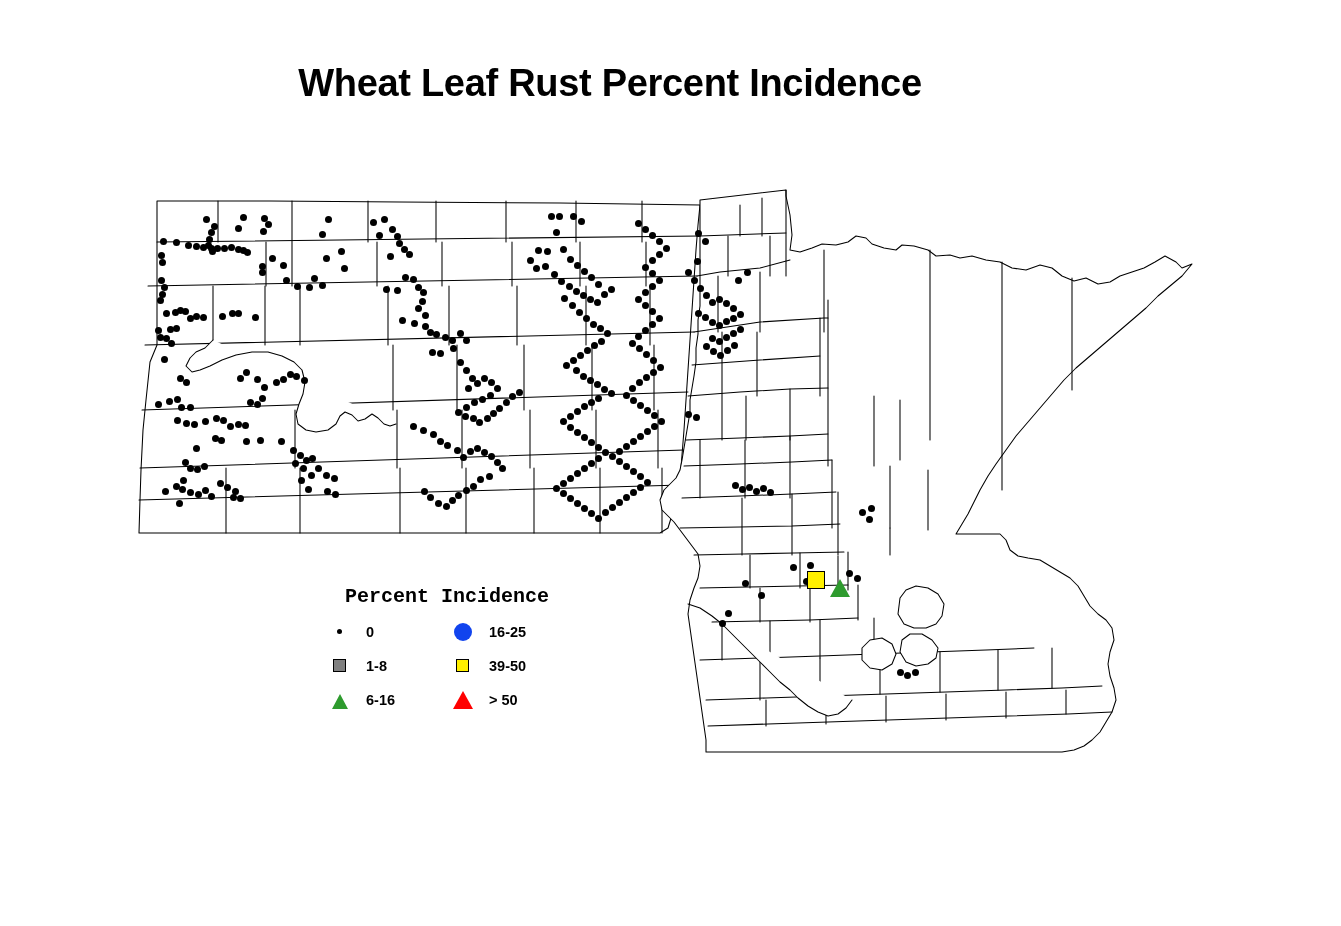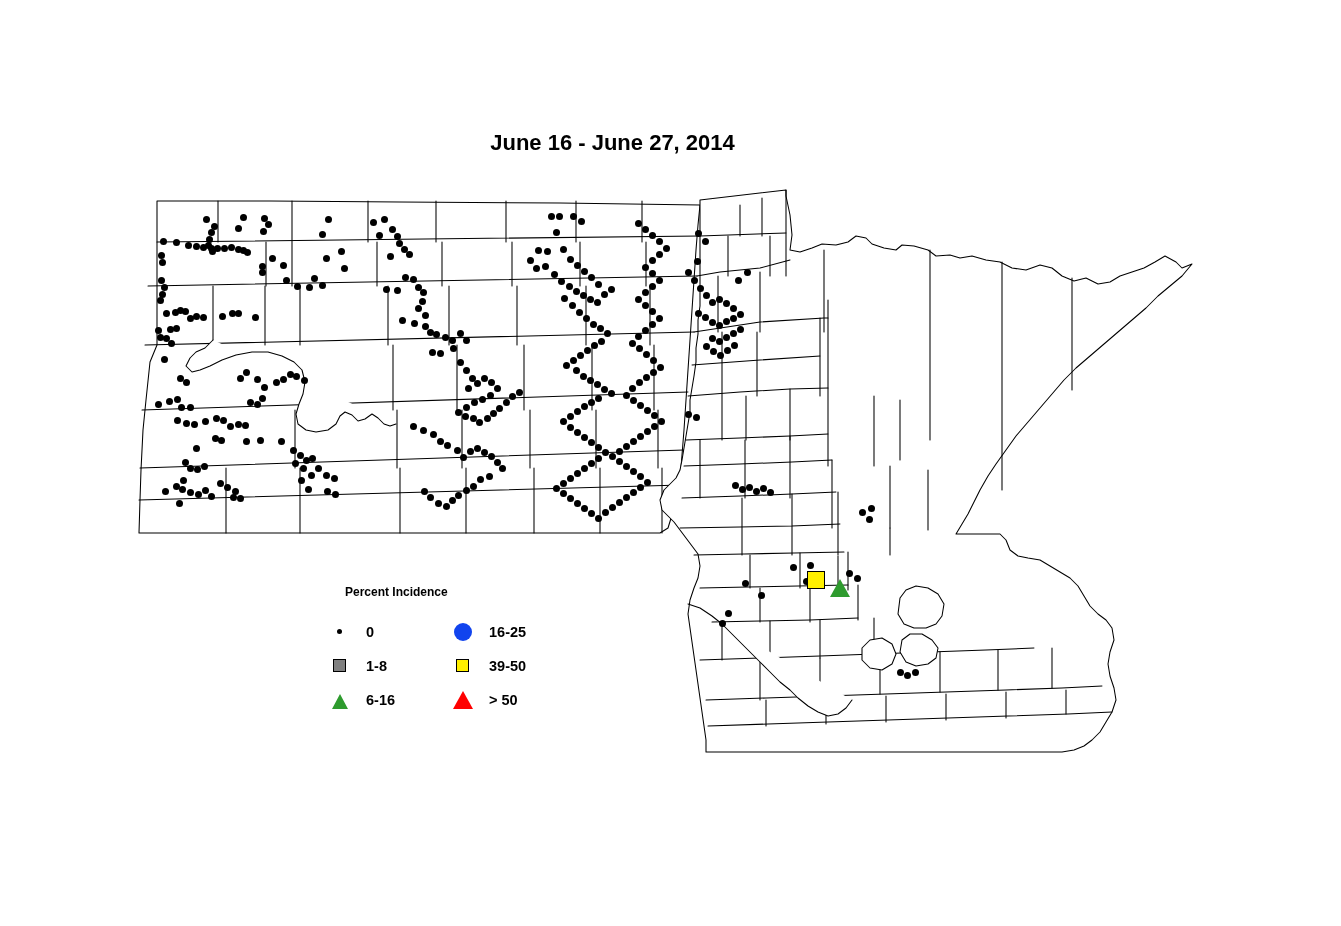--- a/index.html
+++ b/index.html
@@ -71,24 +71,24 @@
     position: absolute;
     left: 330px;
     top: 585px;
     width: 250px;
     height: 125px;
   }
   #legend-title {
     position: absolute;
     left: 15px;
     top: 0px;
-    font-size: 12px;
+    font-size: 20px;
     font-weight: bold;
     white-space: nowrap;
-    font-family: Liberation Sans, sans-serif;
+    font-family: Liberation Mono, monospace;
   }
   .legend-col {
     position: absolute;
     top: 36px;
   }
   .legend-col.left { left: 0px; }
   .legend-col.right { left: 123px; }
   .legend-row {
     position: relative;
     height: 34px;
@@ -176,21 +176,21 @@
     border-right: 10px solid transparent;
     border-bottom-width: 18px;
     border-bottom-style: solid;
   }
 </style>
 </head>
 <body>
 
 <div id="page">
 
-  <div class="subtitle">June 16 - June 27, 2014</div>
+  <div class="title">Wheat Leaf Rust Percent Incidence</div>
 
   <div id="map-area">
     <svg id="map-svg" viewBox="0 0 1341 926" xmlns="http://www.w3.org/2000/svg">
       <g>
 
         <path class="county-line" d="M157,201 L157,345 L150,362 L146,400 L143,430 L141,470 L140,500 L139,533 L400,533 L540,533 L660,533 L668,528 L672,515 L676,500 L680,480 L682,455 L684,430 L686,400 L688,370 L690,340 L692,310 L694,280 L696,250 L698,225 L700,205 L560,203 L400,202 L270,201 Z"></path>
 
         <path class="county-line" d="M157,242 L700,236"></path>
         <path class="county-line" d="M148,286 L697,276"></path>
         <path class="county-line" d="M145,345 L694,332"></path>

